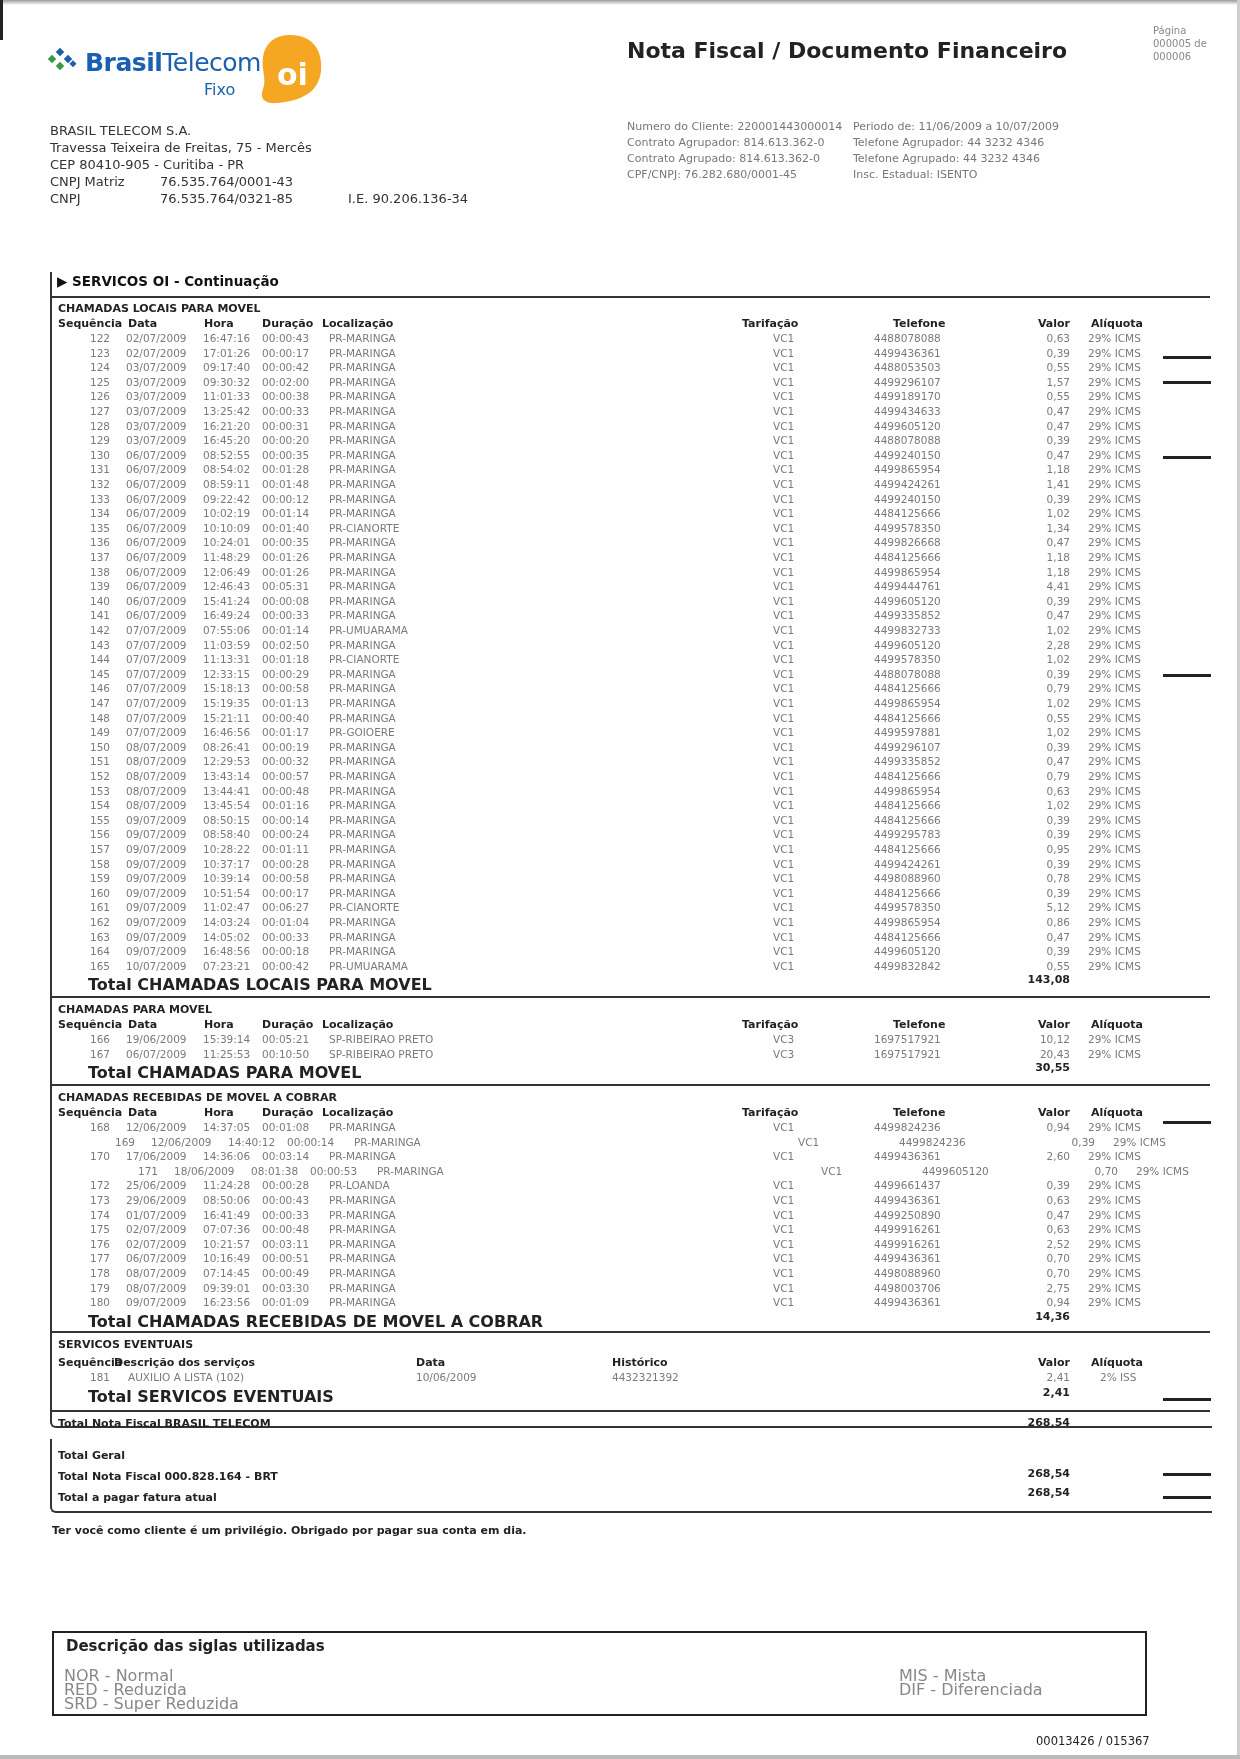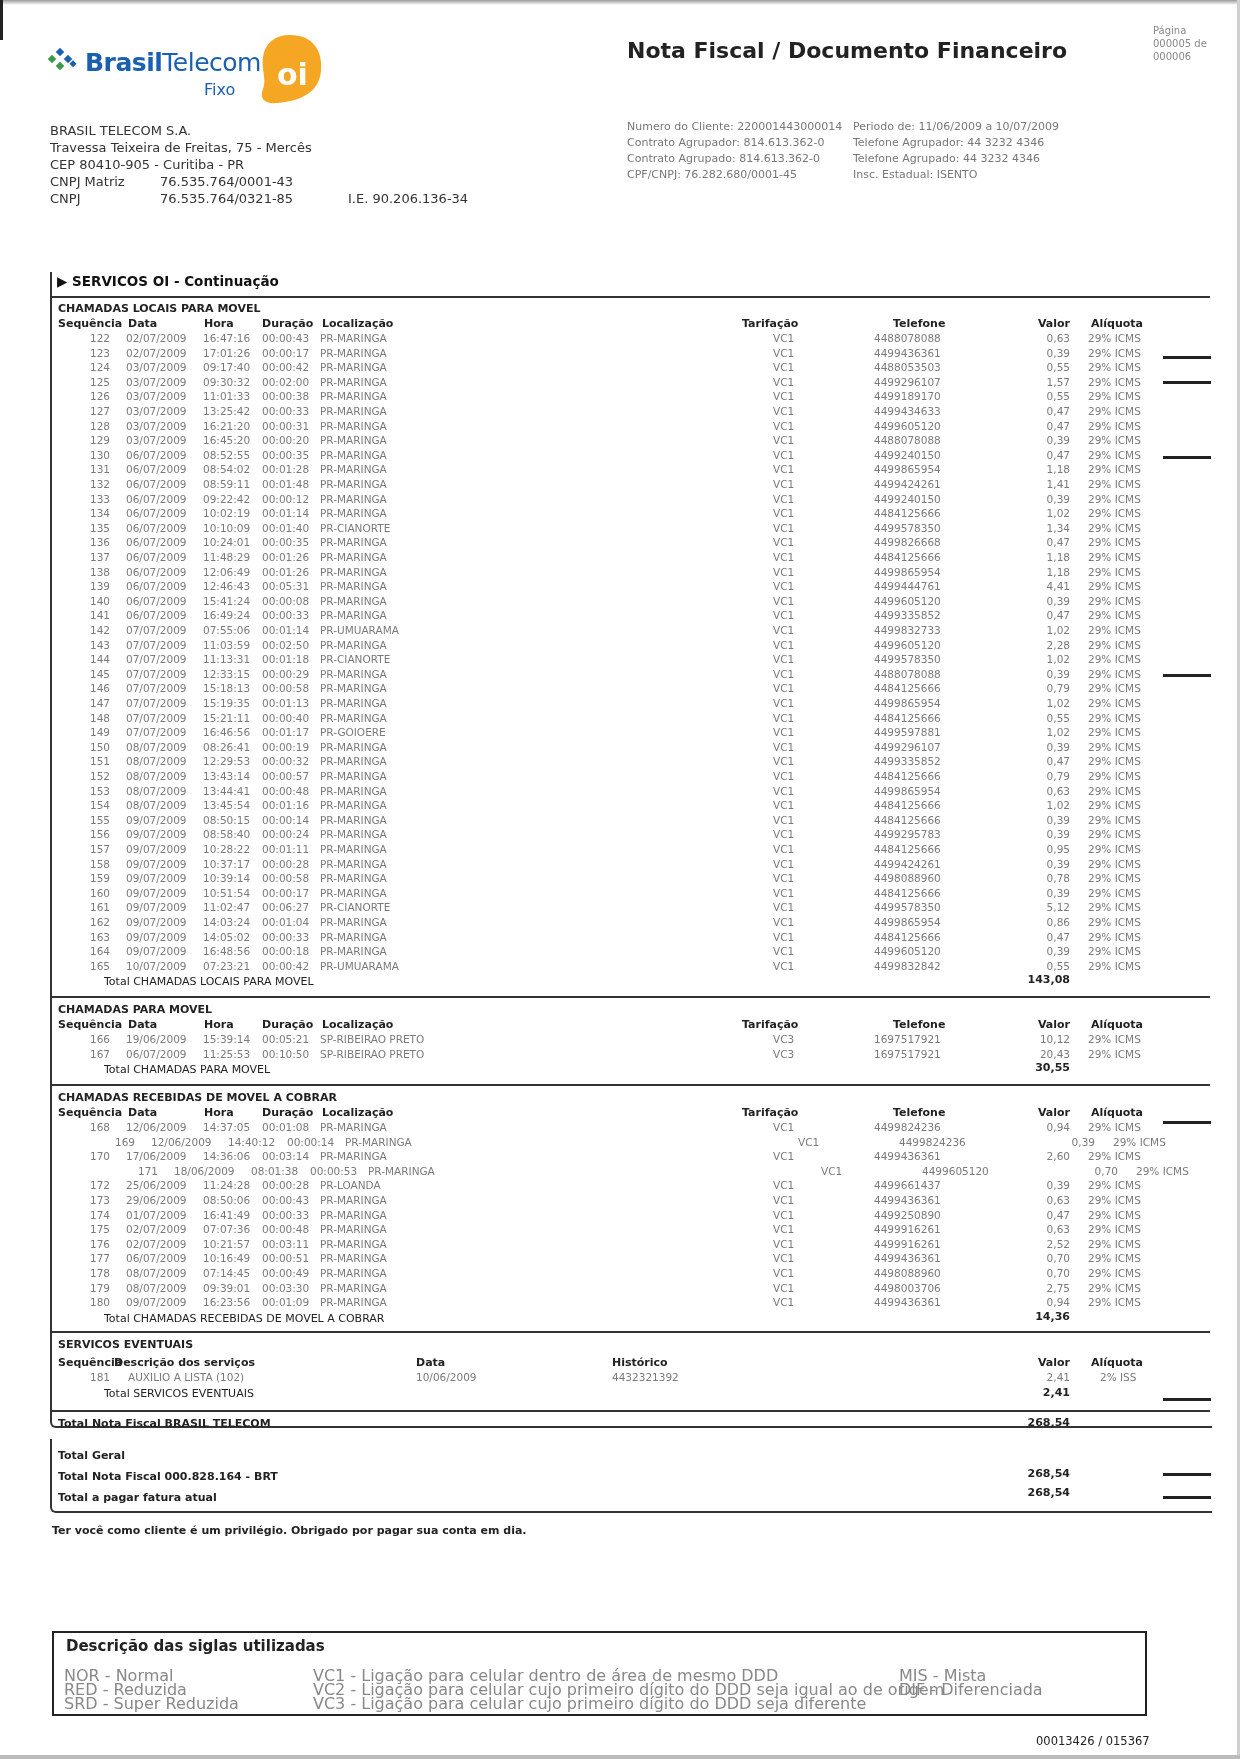--- a/index.html
+++ b/index.html
@@ -27,26 +27,26 @@
   .section-head { left:57px; top:273px; font-size:13.5px; font-weight:bold; color:#111; }
   .rule { position:absolute; height:2px; background:#333; }
   .sec-title { position:absolute; font-size:11px; font-weight:bold; color:#222; }
   .th { position:absolute; font-size:11px; font-weight:bold; color:#222; white-space:nowrap; }
   .tr { position:absolute; left:0; width:1240px; height:14.6px; font-size:10.5px; color:#7a7a7a; white-space:nowrap; }
   .tr span { position:absolute; top:0; }
   .c-seq { left:80px; width:30px; text-align:right; }
   .c-data { left:126px; }
   .c-hora { left:203px; }
   .c-dur { left:262px; }
-  .c-loc { left:320px;text-align:right; }
+  .c-loc { left:329px;text-align:right; }
   .c-tar { left:773px; }
   .c-tel { left:874px; }
   .c-val { left:1010px; width:60px; text-align:right; }
   .c-aliq { left:1088px; }
-  .total-label { position:absolute; left:104px; font-size:11px; font-weight:normal; color:#222; }
+  .total-label { position:absolute; left:88px; font-size:16px; font-weight:bold; color:#222; }
   .total-val { position:absolute; left:1010px; width:60px; text-align:right; font-size:11px; font-weight:bold; color:#222; }
   .margin-mark { position:absolute; left:1163px; width:48px; height:3px; background:#222; }
   .bottom-frame { left:50px; top:1439px; width:1160px; height:72px; border-left:2px solid #333; border-bottom:2px solid #333; border-bottom-left-radius:6px; }
   .b-label { position:absolute; left:58px; font-size:11px; font-weight:bold; color:#222; }
   .thanks { left:52px; top:1524px; font-size:11px; font-weight:bold; color:#222; }
   .legend-box { left:52px; top:1631px; width:1091px; height:81px; border:2px solid #222; }
   .legend-title { position:absolute; left:12px; top:4px; font-size:15px; font-weight:bold; color:#222; }
   .legend-col { position:absolute; top:36px; font-size:16px; line-height:14px; color:#888; white-space:nowrap; }
   .footer-code { left:1036px; top:1734px; font-size:11.5px; color:#222; }
   .eventual .c-desc { left:128px; }
@@ -841,25 +841,20 @@
 
 <div class="abs thanks">Ter você como cliente é um privilégio. Obrigado por pagar sua conta em dia.</div>
 
 <div class="abs legend-box">
   <div class="legend-title">Descrição das siglas utilizadas</div>
   <div class="legend-col" style="left:10px;">
     <div>NOR - Normal</div>
     <div>RED - Reduzida</div>
     <div>SRD - Super Reduzida</div>
   </div>
-  <div class="legend-col" style="left:259px;">
-    <div>VC1 - Ligação para celular dentro de área de mesmo DDD</div>
-    <div>VC2 - Ligação para celular cujo primeiro dígito do DDD seja igual ao de origem</div>
-    <div>VC3 - Ligação para celular cujo primeiro dígito do DDD seja diferente</div>
-  </div>
   <div class="legend-col" style="left:845px;">
     <div>MIS - Mista</div>
     <div>DIF - Diferenciada</div>
   </div>
 </div>
 
 <div class="abs footer-code">00013426 / 015367</div>
 
 <div class="margin-mark" style="top:356px;"></div>
 <div class="margin-mark" style="top:381px;"></div>

